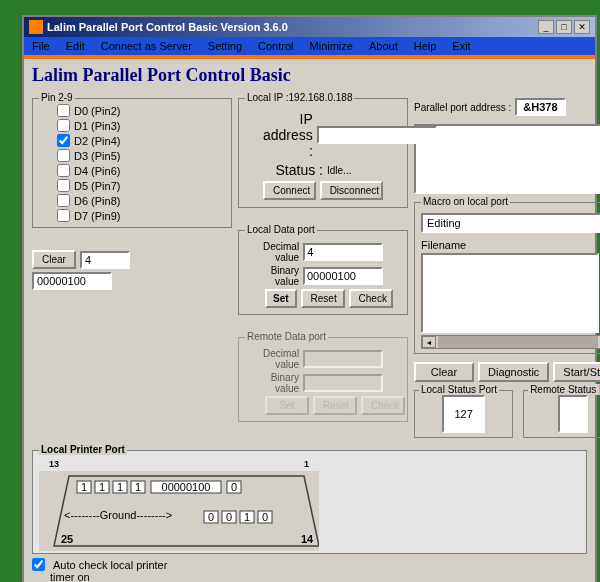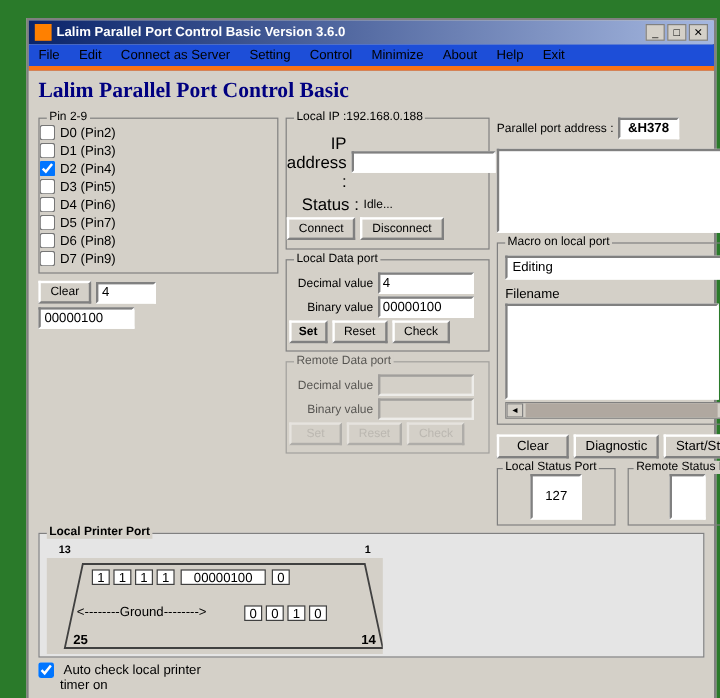--- a/index.html
+++ b/index.html
@@ -9,21 +9,21 @@
     .title-bar-left { display: flex; align-items: center; gap: 4px; }
     .title-icon { width: 14px; height: 14px; background: #ff8000; display: inline-block; }
     .title-buttons { display: flex; gap: 2px; }
     .title-btn { width: 16px; height: 14px; background: #d4d0c8; border: 1px solid #808080; display: flex; align-items: center; justify-content: center; font-size: 9px; cursor: pointer; color: black; }
     .menu-bar { background: #1d4ed8; padding: 2px 4px; display: flex; gap: 8px; border-bottom: 4px solid #f97316; }
     .menu-item { padding: 1px 4px; cursor: pointer; font-size: 11px; }
     .main-content { padding: 6px 8px; background: #d4d0c8; }
     .app-title { font-size: 18px; font-weight: bold; color: #000080; margin-bottom: 8px; font-family: 'Times New Roman', serif; }
     .row-layout { display: flex; gap: 6px; }
     .left-panel { flex: 0 0 auto; width: 200px; }
-    .group-box { border: 1px solid #808080; padding: 4px 0; margin-bottom: 6px; background: #d4d0c8; position: relative; }
+    .group-box { border: 1px solid #808080; padding: 4px 24px; margin-bottom: 22px; background: #d4d0c8; position: relative; }
     .group-label { position: absolute; top: -7px; left: 6px; background: #d4d0c8; padding: 0 2px; font-size: 10px; }
     .checkbox-row { display: flex; align-items: center; gap: 4px; padding: 1px 0; }
     .checkbox-row input[type="checkbox"] { margin: 0; }
     .ip-row { display: flex; align-items: center; gap: 4px; margin-bottom: 3px; }
     .ip-label { width: 60px; text-align: right; font-size: 14px; }
     .ip-input { width: 120px; height: 18px; border: inset 2px; border: 1px solid #808080; background: white; padding: 1px 2px; }
     .status-text { font-size: 10px; }
     .btn { background: #d4d0c8; border: 2px solid; border-color: #fff #808080 #808080 #fff; padding: 2px 8px; cursor: pointer; font-size: 11px; min-width: 60px; }
     .btn-small { min-width: 44px; font-size: 10px; }
     .btn-set { background: #d4d0c8; border: 2px solid; border-color: #fff #808080 #808080 #fff; padding: 2px 6px; cursor: pointer; font-size: 10px; font-weight: bold; }

